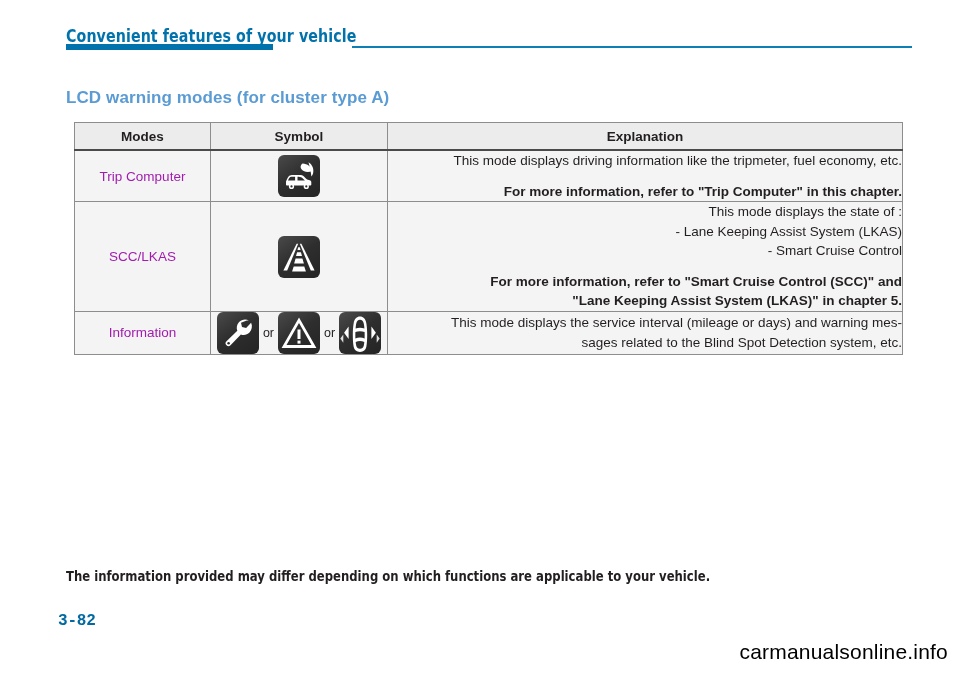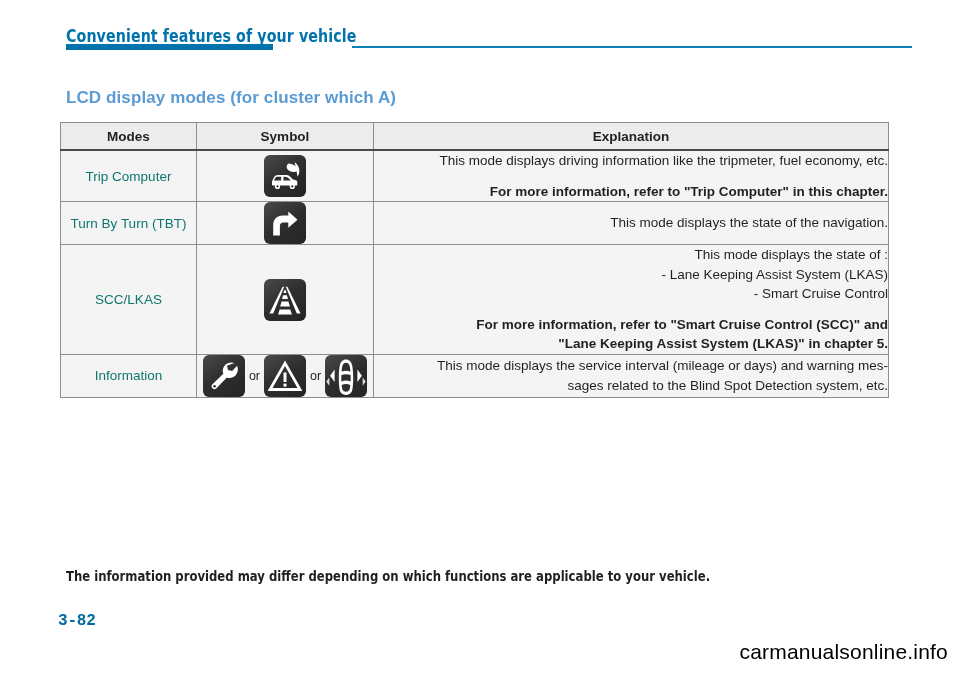--- a/index.html
+++ b/index.html
@@ -62,21 +62,21 @@
     font-size: 17px;
     font-weight: 700;
     color: #5a9bd4;
     letter-spacing: .1px;
     white-space: nowrap;
   }
 
   
   #modes-table {
     position: absolute;
-    left: 60px;
+    left: 74px;
     top: 122px;
     width: 828px;
     border-collapse: collapse;
     table-layout: fixed;
     font-size: 13.5px;
   }
   #modes-table td, #modes-table th {
     border: 1px solid #8d8d8d;
     padding: 0;
     vertical-align: middle;
@@ -90,21 +90,21 @@
     border-bottom: 2px solid #4a4a4a;
   }
   .col-mode   { width: 136px; }
   .col-symbol { width: 177px; }
   .col-expl   { width: 515px; }
 
   .cell-mode {
     background: #f4f4f4;
     text-align: center;
     font-size: 13.5px;
-    color: #0f766e;
+    color: #a21caf;
     padding: 4px 2px;
   }
   .cell-symbol {
     background: #f4f4f4;
     text-align: center;
     padding: 8px 2px;
   }
   .cell-expl {
     background: #f4f4f4;
     font-size: 13.5px;
@@ -173,21 +173,21 @@
 </style>
 </head>
 <body>
 
 <div id="page-header">
   <div id="header-title">Convenient features of your vehicle</div>
   <div id="header-rule-thick"></div>
   <div id="header-rule-thin"></div>
 </div>
 
-<div id="section-title">LCD display modes (for cluster which A)</div>
+<div id="section-title">LCD warning modes (for cluster type A)</div>
 
 <table id="modes-table">
   <colgroup>
     <col class="col-mode">
       <col class="col-symbol">
       <col class="col-expl">
   </colgroup>
   <thead>
     <tr>
       <th>Modes</th>
@@ -208,29 +208,20 @@
         </g>
         <circle cx="13.5" cy="31.4" r="2.6" fill="white"></circle>
         <circle cx="28.3" cy="31.4" r="2.6" fill="white"></circle>
         <circle cx="13.5" cy="31.4" r="1.1" fill="#2e2e2e"></circle>
         <circle cx="28.3" cy="31.4" r="1.1" fill="#2e2e2e"></circle>
       </svg></span></td>
         <td class="cell-expl">
           <span class="expl-line">This mode displays driving information like the tripmeter, fuel economy, etc.</span>
           <span class="expl-gap"></span>
           <span class="expl-line bold">For more information, refer to "Trip Computer" in this chapter.</span>
-        </td>
-      </tr>
-      <tr>
-        <td class="cell-mode"><span>Turn By Turn (TBT)</span></td>
-        <td class="cell-symbol"><span class="icon-tile"><svg viewBox="0 0 42 42" width="42" height="42">
-        <path fill="white" d="M24.3 9.6l9.2 8.1-9.2 8.1v-5.2h-5.1c-2.1 0-3.3 1.3-3.3 3.4v9.4h-6.7V23c0-5.6 4-9.4 9.5-9.4h5.6V9.6z"></path>
-      </svg></span></td>
-        <td class="cell-expl">
-          <span class="expl-line">This mode displays the state of the navigation.</span>
         </td>
       </tr>
       <tr>
         <td class="cell-mode"><span>SCC/LKAS</span></td>
         <td class="cell-symbol"><span class="icon-tile"><svg viewBox="0 0 42 42" width="42" height="42">
         <path fill="white" d="M18.6 7.8h1.6L9.2 34.4H5.4z"></path>
         <path fill="white" d="M23.4 7.8h-1.6l11 26.6h3.8z"></path>
         <path fill="white" d="M20.2 11.2h1.6l.7 2.7h-3z"></path>
         <path fill="white" d="M19.1 16.2h3.8l1.1 3.8h-6z"></path>
         <path fill="white" d="M17.6 22.5h6.8l1.5 5h-9.8z"></path>

